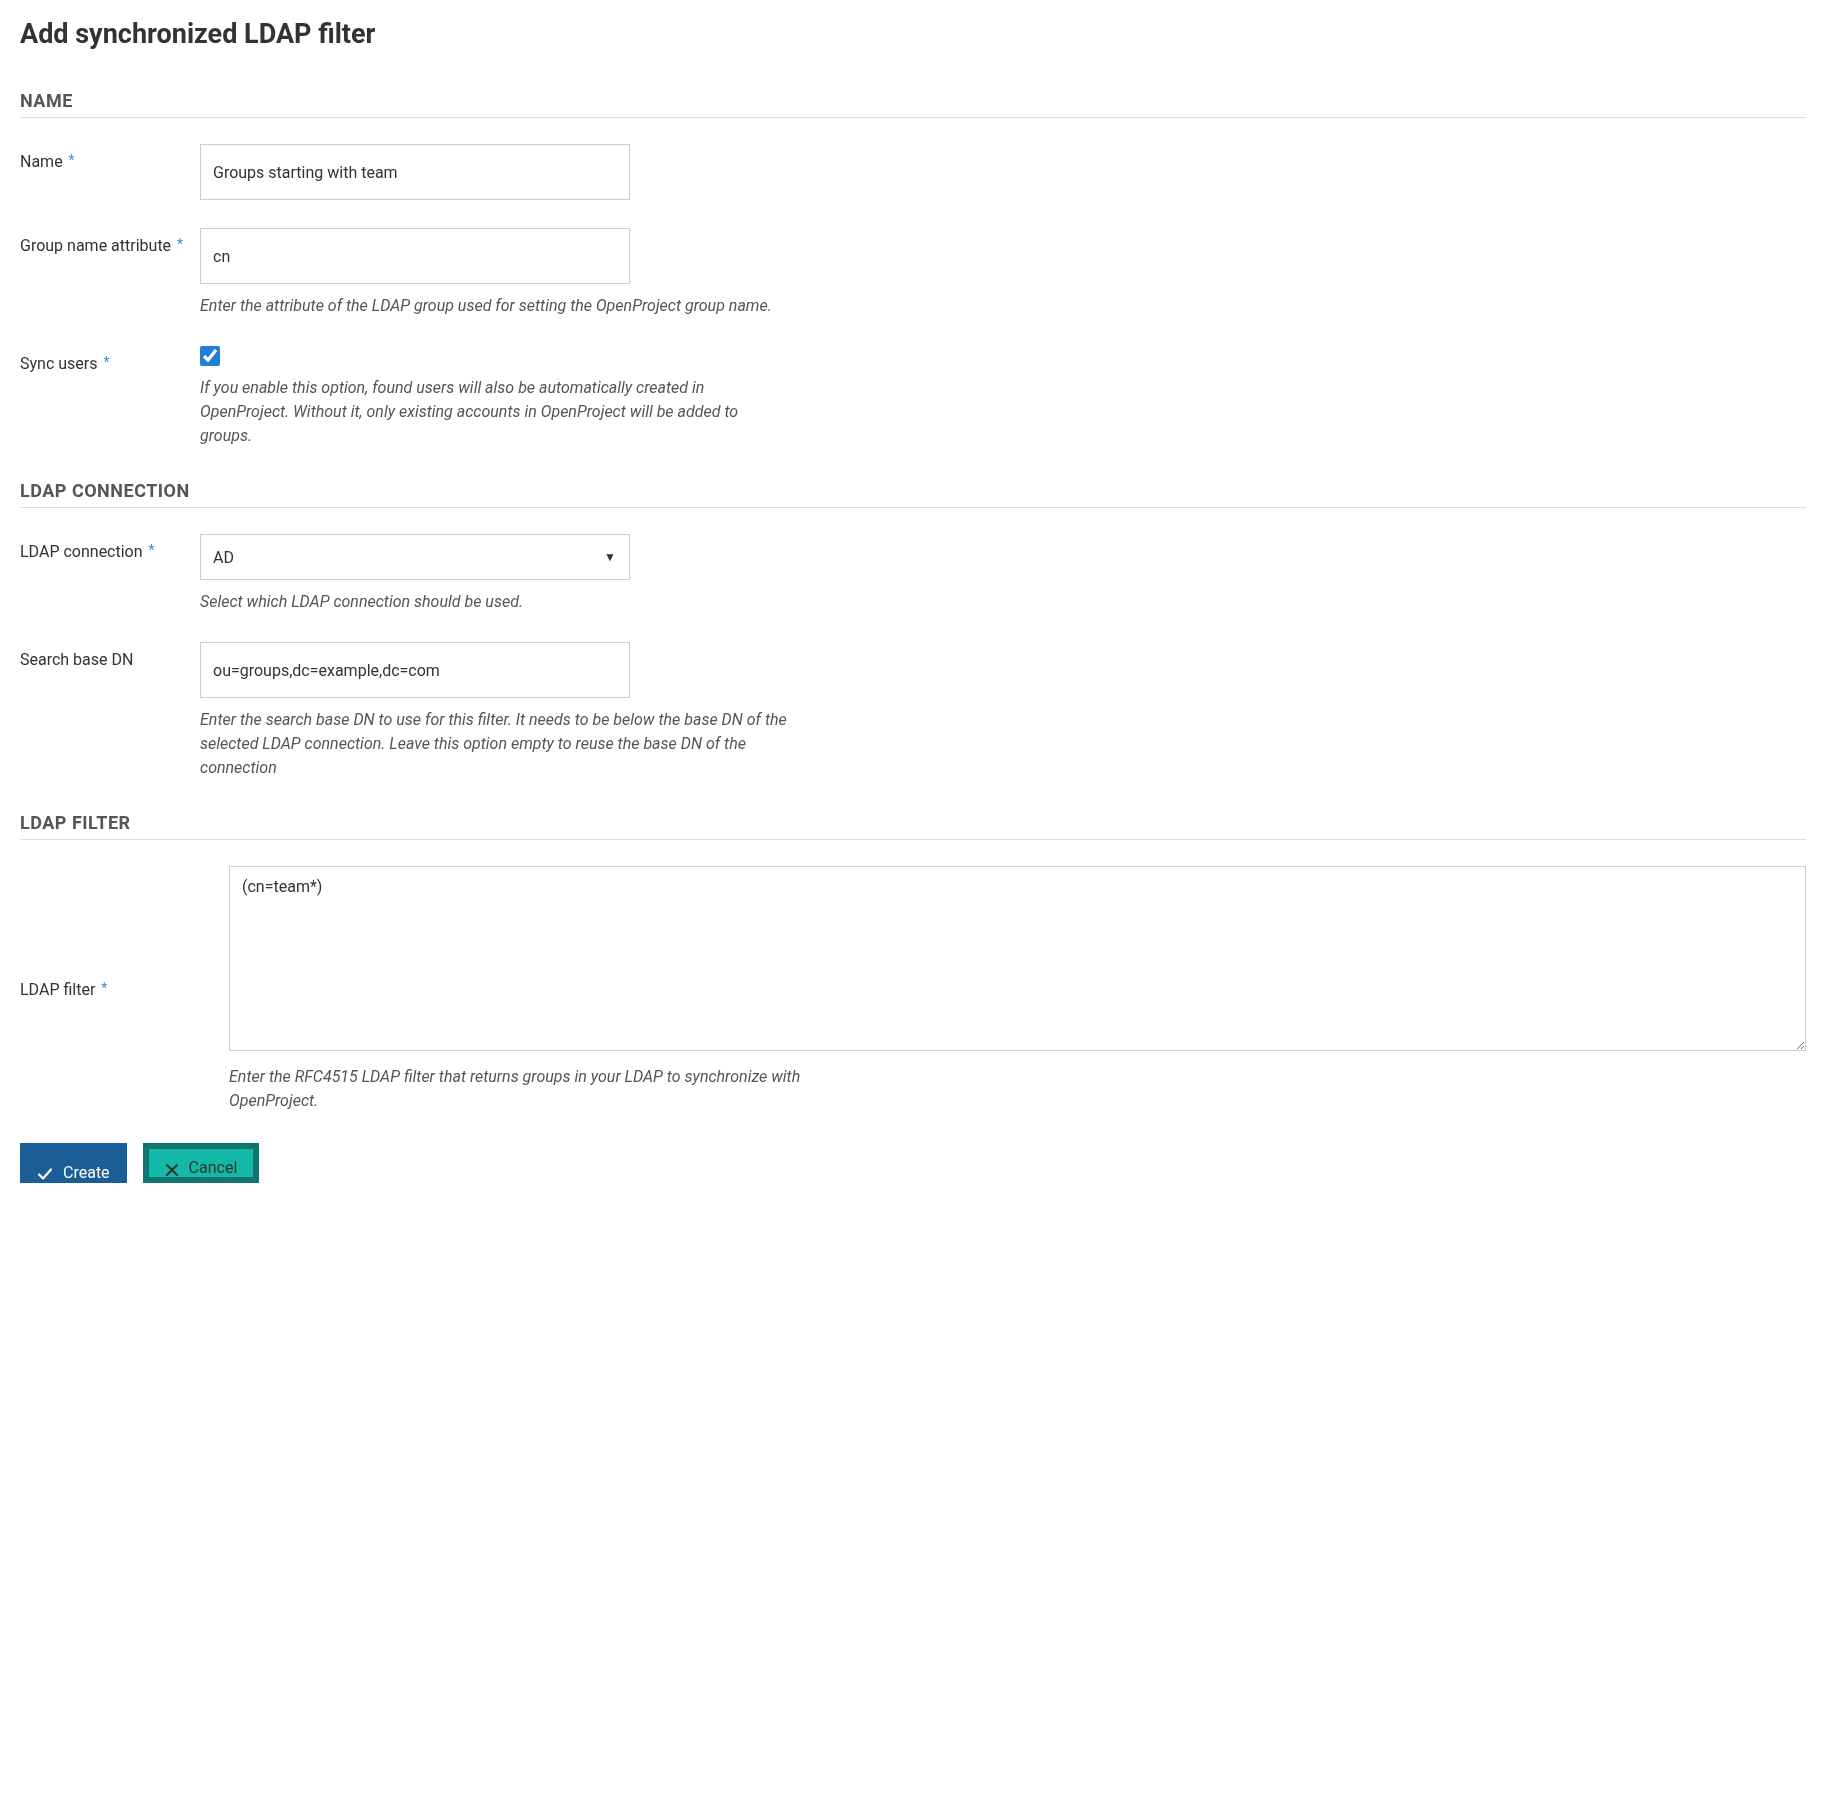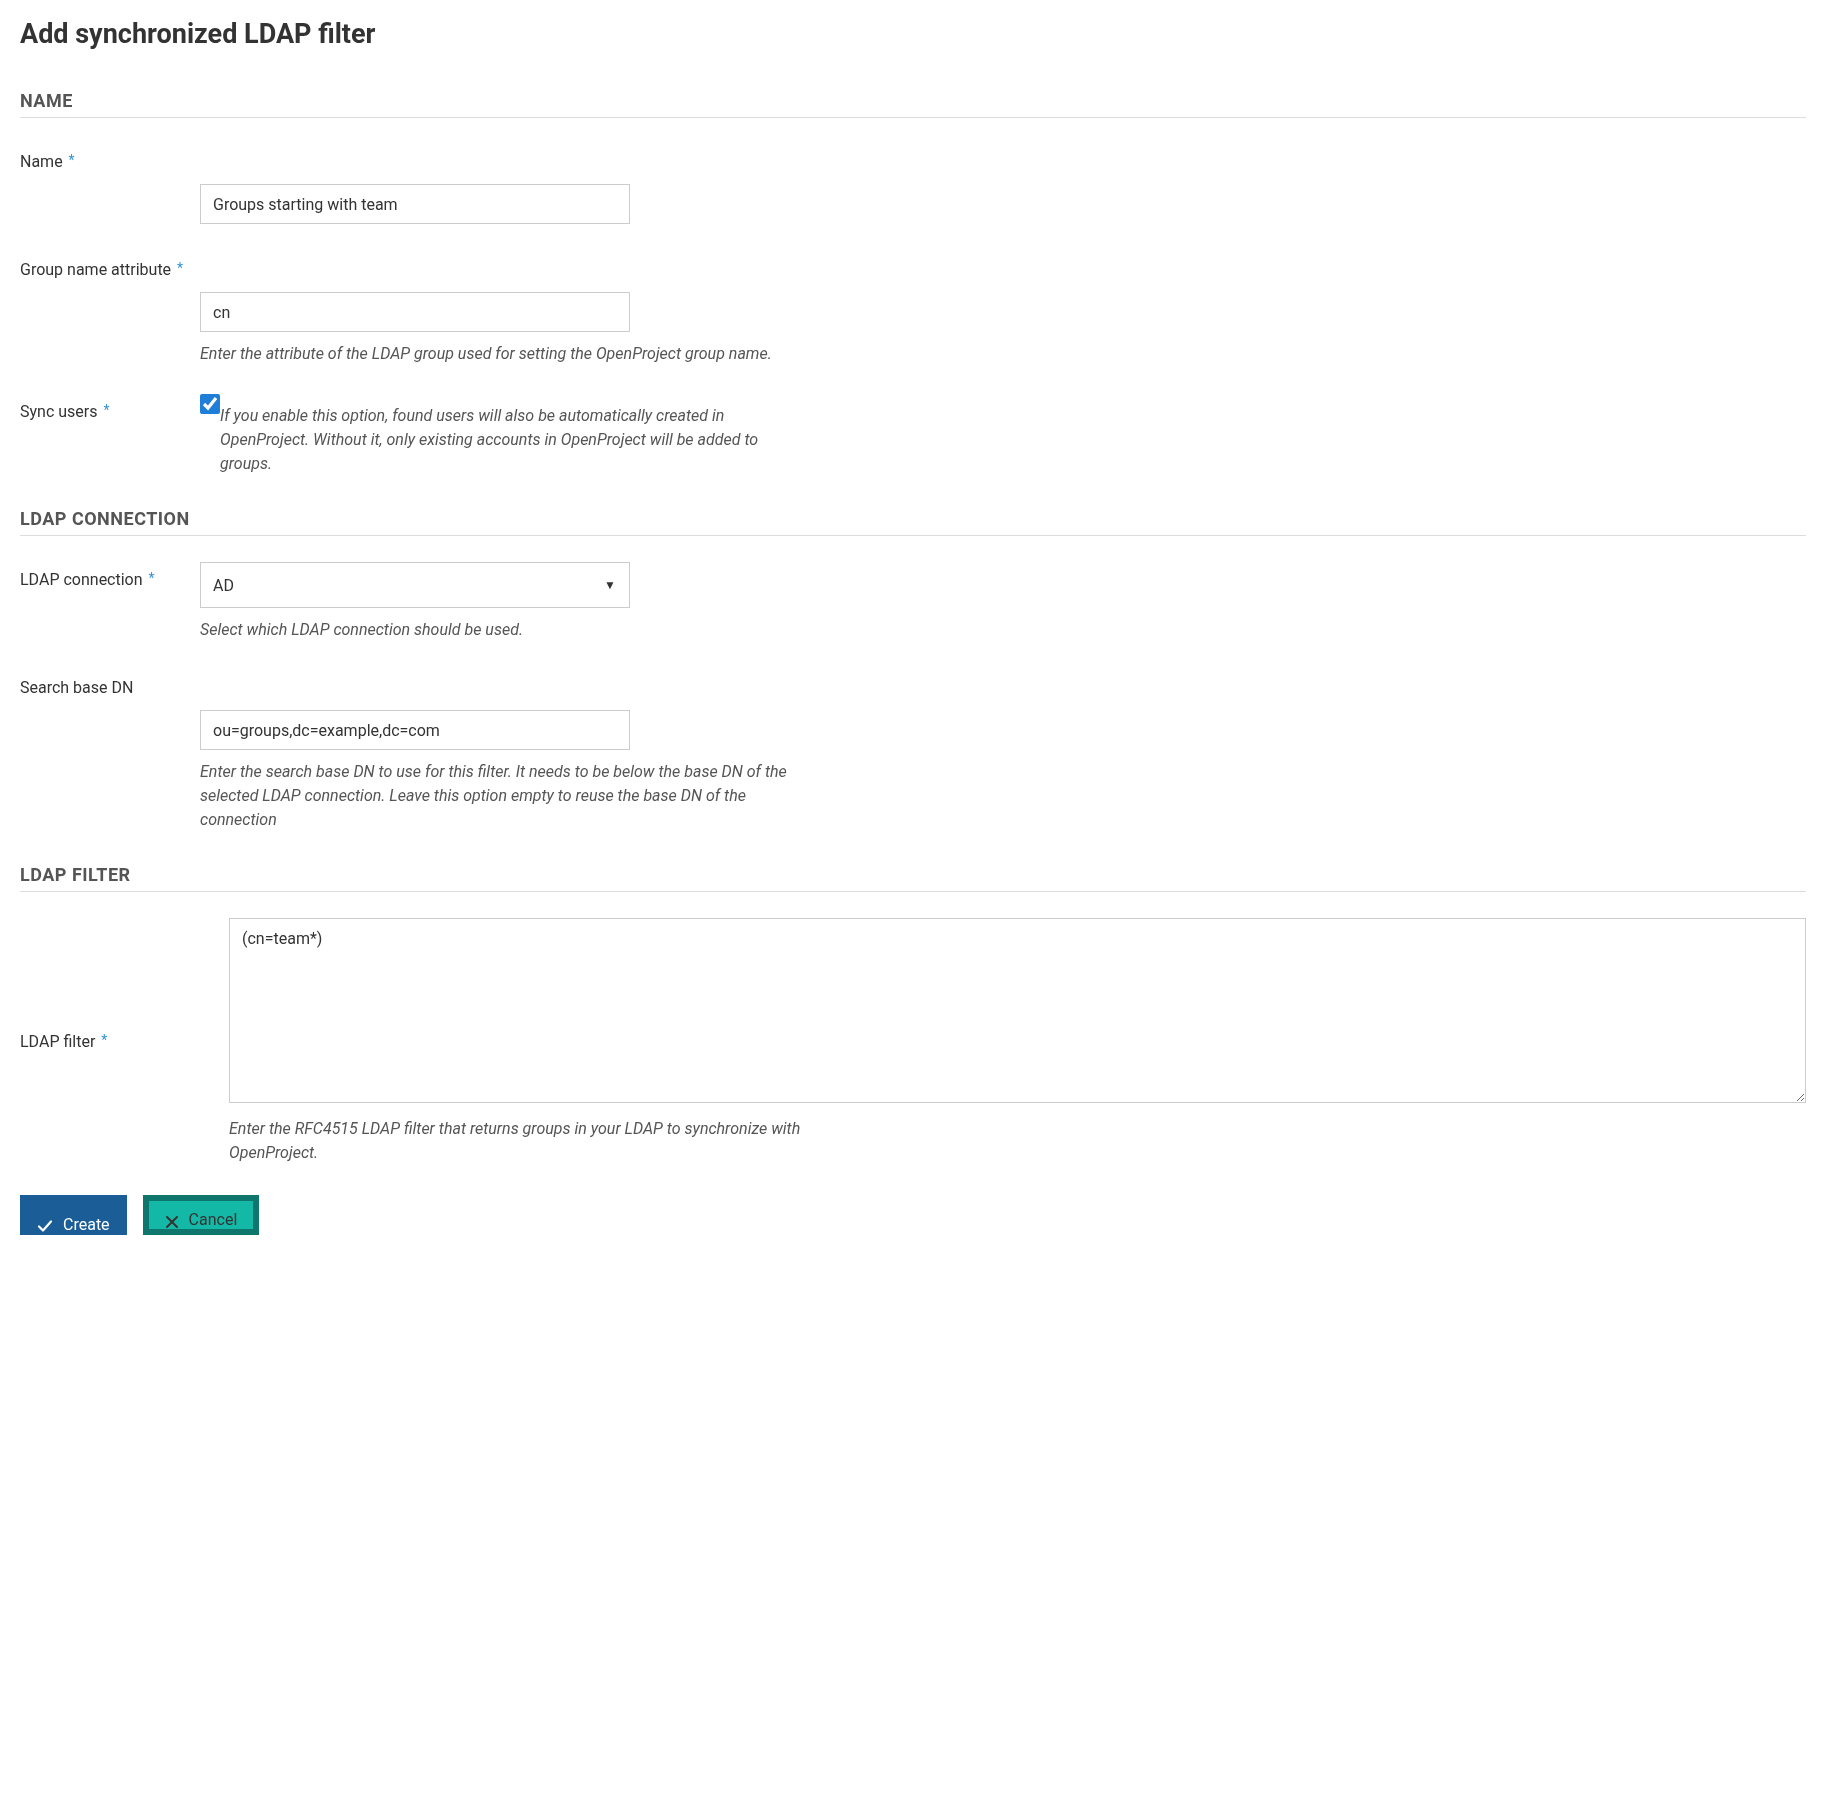--- a/index.html
+++ b/index.html
@@ -56,27 +56,26 @@
       font-size: 14px;
       margin-left: 2px;
       vertical-align: top;
     }
     .field-col {
       flex: 1;
     }
     .text-input {
       width: 430px;
       max-width: 100%;
-      height: 40px;
+      height: 56px;
       border: 1px solid #ccc;
       padding: 0 12px;
       font-size: 16px;
       color: #333;
       font-family: inherit;
-      margin-top: 40px;
     }
     .select-wrapper {
       position: relative;
       width: 430px;
       max-width: 100%;
     }
     .select-input {
       width: 100%;
       height: 46px;
       border: 1px solid #ccc;
@@ -150,21 +149,21 @@
     .icon {
       display: inline-flex;
       align-items: center;
       justify-content: center;
     }
     .icon svg {
       display: block;
     }
     .checkbox-wrap {
       display: flex;
-      flex-direction: row;
+      flex-direction: column;
     }
     .full-width-field .field-col {
       width: 100%;
       margin-left: 29px;
     }
   </style>
 </head>
 <body>
 
 <h1 class="page-title">Add synchronized LDAP filter</h1>

